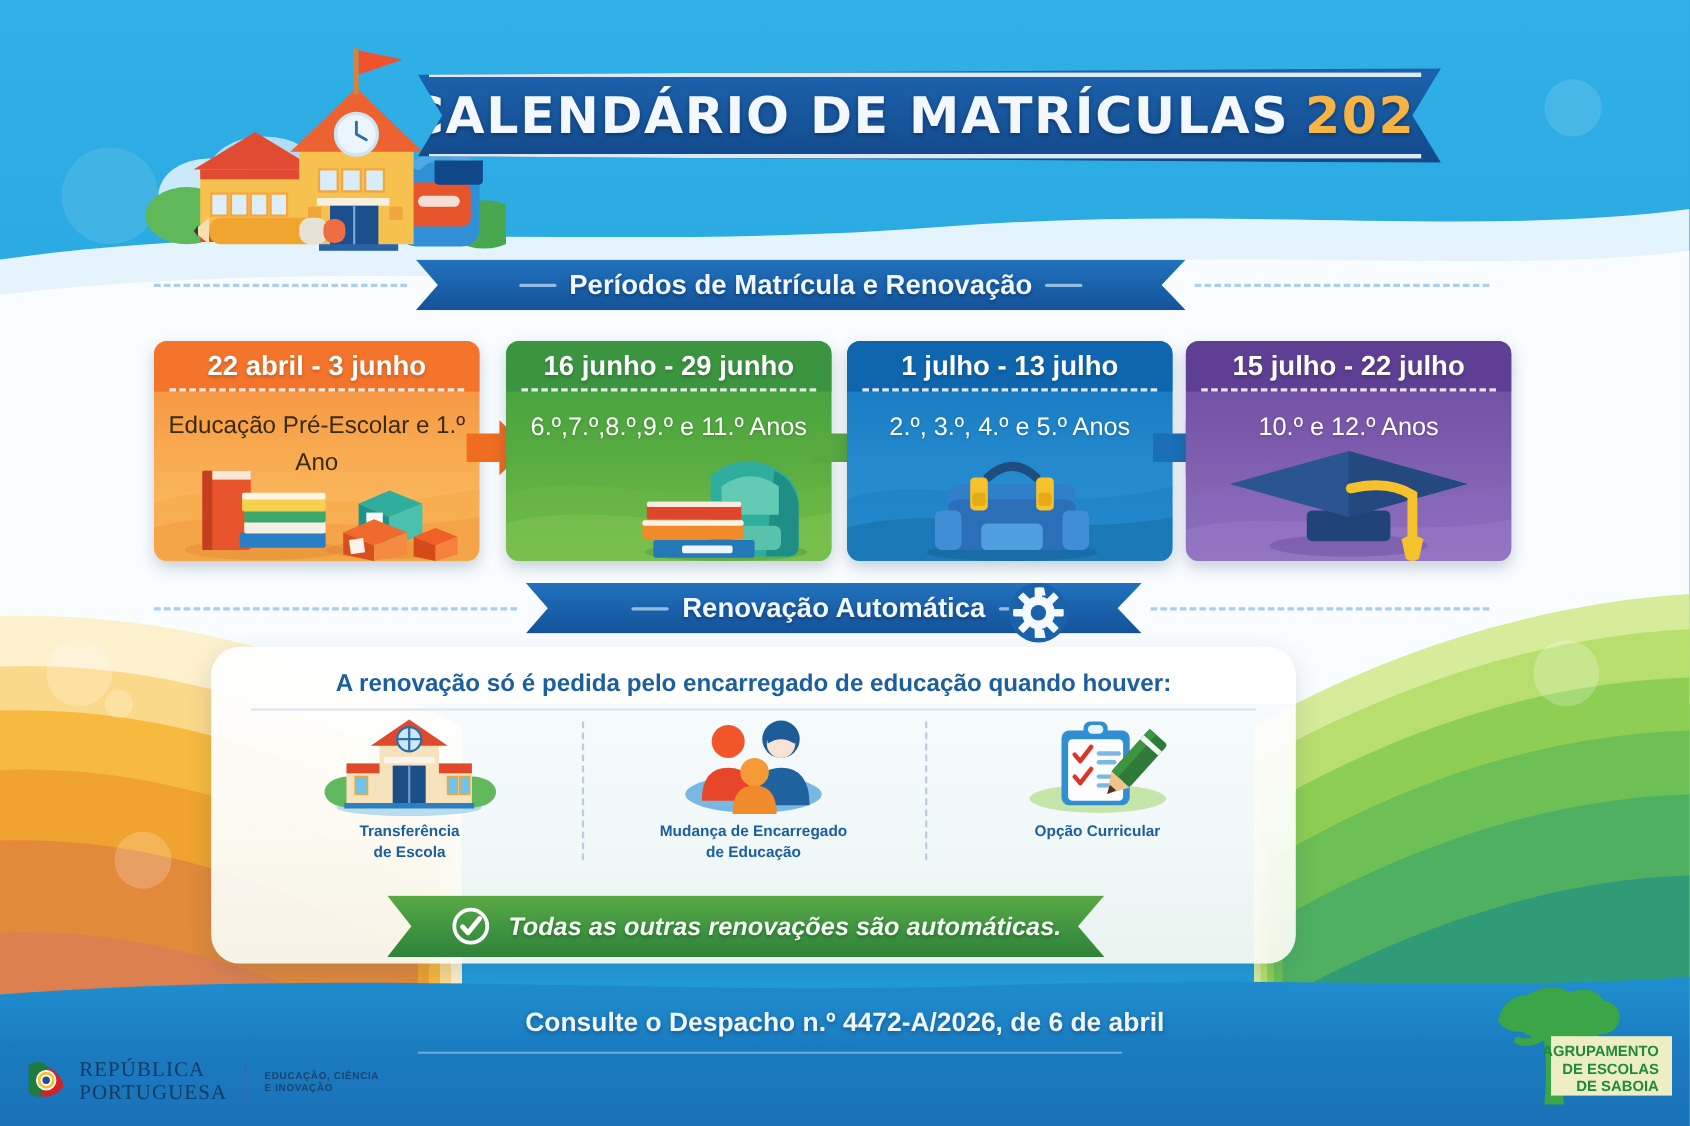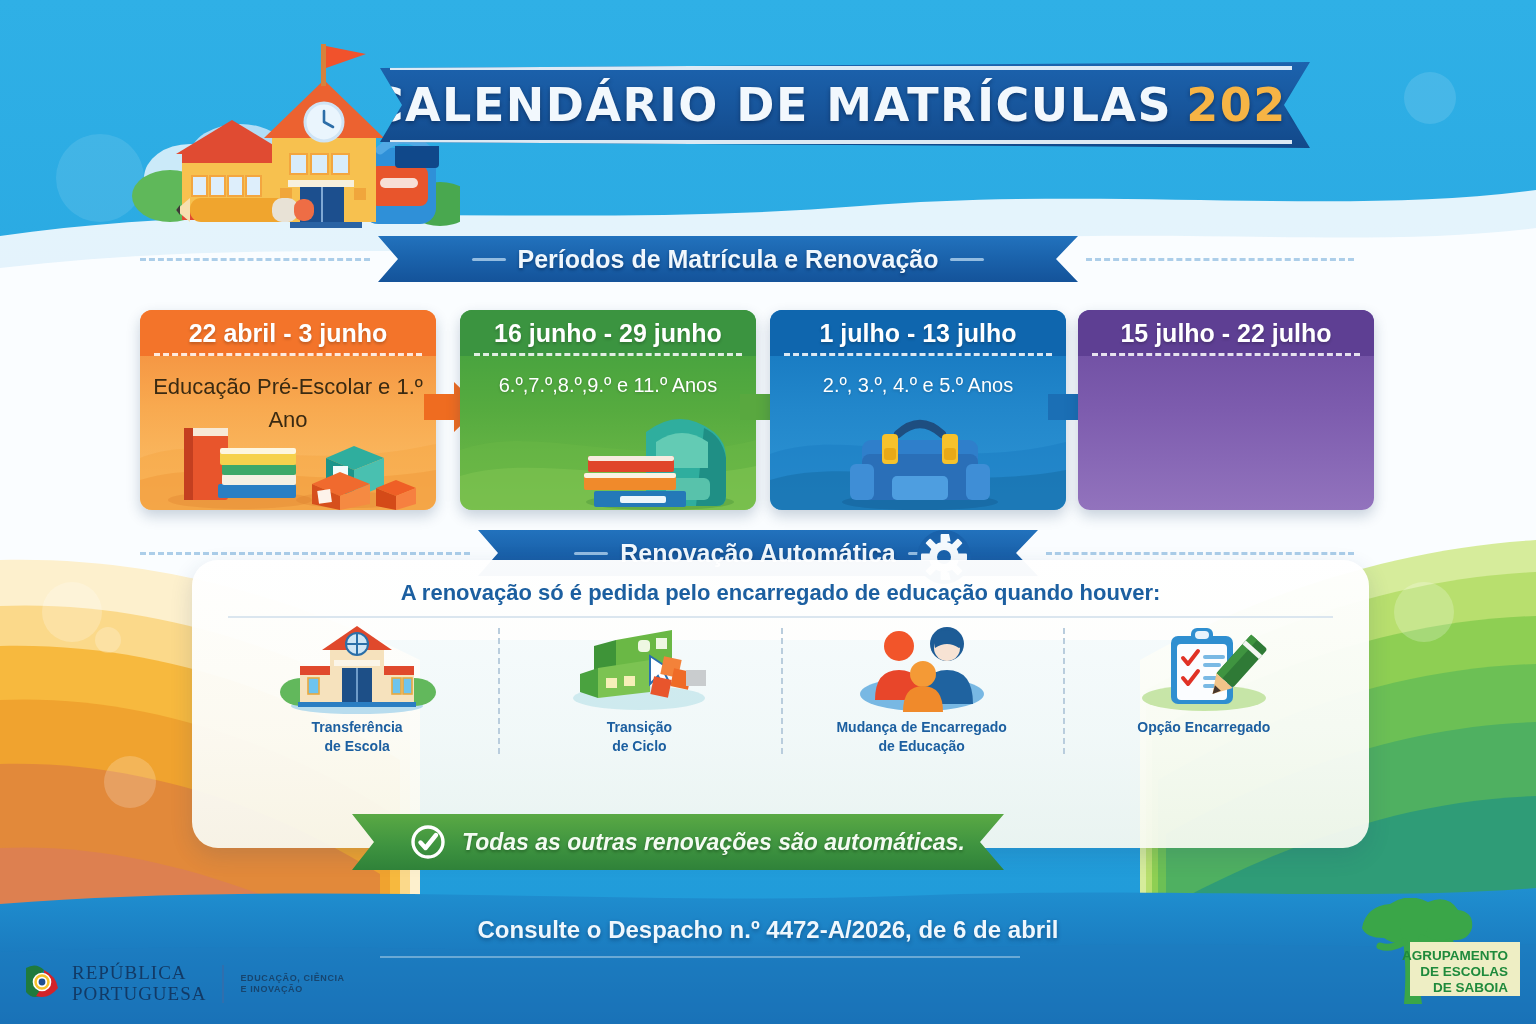--- a/index.html
+++ b/index.html
@@ -77,40 +77,40 @@
     position:relative;
   }
   .card-head .hd {
     font-size:25px; font-weight:bold; color:#fff; white-space:nowrap;
     text-shadow:0 2px 3px rgba(0,0,0,.22);
   }
   .card-sep { position:absolute; left:14px; right:14px; bottom:0px; border-top:3px dashed rgba(255,255,255,.85); }
   .card-body { position:relative; height:154px; }
   .card-label {
     position:absolute; left:12px; right:12px; top:14px;
-    text-align:center; color:#ffffff; font-size:20px; line-height:1.5;
+    text-align:center; color:#ffffff; font-size:23px; line-height:1.5;
     text-shadow:0 1px 3px rgba(0,0,0,.22);
   }
   .card-1 .card-label { color:#3a2a12; text-shadow:none; font-size:22px; }
   .card-art { position:absolute; left:0; bottom:0; width:100%; height:118px; }
 
   .card-1 { left:140px; background:linear-gradient(180deg,#f3873a 0%,#f8a94f 48%,#fbc169 100%); }
   .card-1 .card-head { background:#f3742a; }
   .card-2 { left:460px; background:linear-gradient(180deg,#3f9e3f 0%,#56ab3f 50%,#74bc4a 100%); }
   .card-2 .card-head { background:#3b9440; }
   .card-3 { left:770px; background:linear-gradient(180deg,#1374bd 0%,#2287cb 50%,#2f95d4 100%); }
   .card-3 .card-head { background:#0f66ae; }
   .card-4 { left:1078px; background:linear-gradient(180deg,#6a4a9e 0%,#7d5cae 50%,#9273bd 100%); }
   .card-4 .card-head { background:#5e3f93; }
 
   .arrow { position:absolute; top:380px; width:58px; height:54px; }
 
   
   .panel {
-    position:absolute; left:192px; top:560px; width:1177px; height:288px;
+    position:absolute; left:192px; top:588px; width:986px; height:288px;
     background:linear-gradient(180deg,rgba(255,255,255,.97) 0%,rgba(252,253,250,.95) 60%,rgba(248,250,242,.93) 100%);
     border-radius:26px; box-shadow:0 8px 22px rgba(40,70,110,.16);
   }
   .panel-title {
     position:absolute; left:0; right:0; top:20px; text-align:center;
     font-size:22px; color:#1c5fa0; font-weight:600;
   }
   .panel-rule { position:absolute; left:36px; right:36px; top:56px; border-top:2px solid #dbe6ef; }
 
   .reasons { position:absolute; left:24px; right:24px; top:62px; height:150px; display:flex; }
@@ -383,20 +383,33 @@
   </div>
 
   <svg class="arrow" style="left:1048px;" viewBox="0 0 58 54">
     <path d="M0,14 L30,14 L30,2 L56,27 L30,52 L30,40 L0,40 Z" fill="#1b6fb5"></path>
   </svg>
 
   <div class="card card-4">
     <div class="card-head">
       <span class="hd">15 julho - 22 julho</span>
       <span class="card-sep"></span>
+    </div>
+    <div class="card-body">
+      <div class="card-label">10.º e 12.º Anos</div>
+      <svg class="card-art" viewBox="0 0 296 118">
+        <path d="M0,60 C80,32 170,80 296,48 L296,118 L0,118 Z" fill="#8768bc" opacity="0.5"></path>
+        <path d="M0,90 C80,66 180,102 296,80 L296,118 L0,118 Z" fill="#9b7fc9" opacity="0.45"></path>
+        <ellipse cx="148" cy="104" rx="72" ry="10" fill="#53378a" opacity="0.30"></ellipse>
+        <rect x="110" y="72" width="76" height="28" rx="5" fill="#214478"></rect>
+        <path d="M40 48 L148 18 L256 48 L148 78 Z" fill="#2a5590"></path>
+        <path d="M148 18 L256 48 L148 78 Z" fill="#23497f"></path>
+        <path d="M150 52 q34 -8 56 6 L206 104" stroke="#f6c22c" stroke-width="9" fill="none" stroke-linecap="round"></path>
+        <path d="M196 98 q10 -6 20 0 l-4 18 q-6 4 -12 0 Z" fill="#f6c22c"></path>
+      </svg>
     </div>
   </div>
 
   <div class="dash-line dl-3"></div>
   <div class="dash-line dl-4"></div>
   <div class="ribbon ribbon-2">
     <span class="ribbon-dash"></span>
     <span class="ribbon-text">Renovação Automática</span>
     <span class="ribbon-dash"></span>
   </div>
@@ -442,42 +455,20 @@
             <rect x="36" y="56" width="11" height="16"></rect>
             <rect x="120" y="56" width="9" height="16"></rect>
               <rect x="131" y="56" width="9" height="16"></rect>
           </g>
           <rect x="26" y="80" width="118" height="5" fill="#2b7ec2"></rect>
         </svg>
         <div class="reason-label">Transferência
 de Escola</div>
       </div>
 
-      <div class="reason">
-        <svg class="reason-art" viewBox="0 0 170 92">
-          <ellipse cx="85" cy="76" rx="66" ry="12" fill="#bfe4ea" opacity="0.7"></ellipse>
-          <path d="M62 18 L118 8 L118 48 L62 58 Z" fill="#6ab845"></path>
-          <path d="M62 18 L62 58 L40 52 L40 24 Z" fill="#3e9438"></path>
-          <rect x="84" y="18" width="12" height="12" rx="4" fill="#eef7e2"></rect>
-          <rect x="102" y="16" width="11" height="11" fill="#eef7e2"></rect>
-          <path d="M44 46 L96 38 L96 70 L44 76 Z" fill="#7cc352"></path>
-          <path d="M44 46 L44 76 L26 70 L26 52 Z" fill="#4aa23f"></path>
-          <rect x="52" y="56" width="11" height="10" fill="#f6efb8"></rect>
-          <rect x="70" y="54" width="11" height="10" fill="#f6efb8"></rect>
-
-          <path d="M96 34 L96 62 L104 54 L110 66 L116 62 L110 50 L120 50 Z" fill="#ffffff" stroke="#2a6fb0" stroke-width="2"></path>
-
-          <rect x="108" y="36" width="18" height="18" fill="#f3823a" transform="rotate(12 117 45)"></rect>
-          <rect x="118" y="48" width="18" height="18" fill="#ef6b27" transform="rotate(12 127 57)"></rect>
-          <rect x="98" y="56" width="18" height="18" fill="#e8552c" transform="rotate(12 107 65)"></rect>
-          <rect x="132" y="48" width="20" height="16" fill="#c9ccce"></rect>
-        </svg>
-        <div class="reason-label">Transição
-de Ciclo</div>
-      </div>
 
       <div class="reason">
         <svg class="reason-art" viewBox="0 0 170 92">
           <ellipse cx="85" cy="72" rx="62" ry="17" fill="#59a7dd" opacity="0.8"></ellipse>
 
           <circle cx="62" cy="24" r="15" fill="#f2552a"></circle>
           <path d="M38 78 q0 -30 24 -30 q24 0 24 30 Z" fill="#e8462a"></path>
 
           <circle cx="110" cy="22" r="17" fill="#1d5c96"></circle>
           <circle cx="110" cy="26" r="13" fill="#f7e3d4"></circle>
@@ -506,21 +497,21 @@
           <rect x="84" y="62" width="18" height="4" rx="2" fill="#79b9e4"></rect>
 
           <g transform="rotate(42 120 50)">
             <rect x="104" y="14" width="22" height="52" rx="3" fill="#2f7a36"></rect>
             <rect x="104" y="14" width="8" height="52" fill="#3f9440"></rect>
             <rect x="104" y="22" width="22" height="5" fill="#f4f6f2"></rect>
             <path d="M104 66 L115 84 L126 66 Z" fill="#f2c489"></path>
             <path d="M111 76 L115 84 L119 76 Z" fill="#46362c"></path>
           </g>
         </svg>
-        <div class="reason-label">Opção Encarregado</div>
+        <div class="reason-label">Opção Curricular</div>
       </div>
 
     </div>
   </div>
 
   <div class="green-ribbon">
     <svg class="gr-icon" viewBox="0 0 36 36">
       <circle cx="18" cy="18" r="15" fill="none" stroke="#ffffff" stroke-width="3.4"></circle>
       <path d="M10.5 18.5 L15.5 24 L26 11" stroke="#ffffff" stroke-width="4.4" fill="none" stroke-linecap="round" stroke-linejoin="round"></path>
     </svg>

